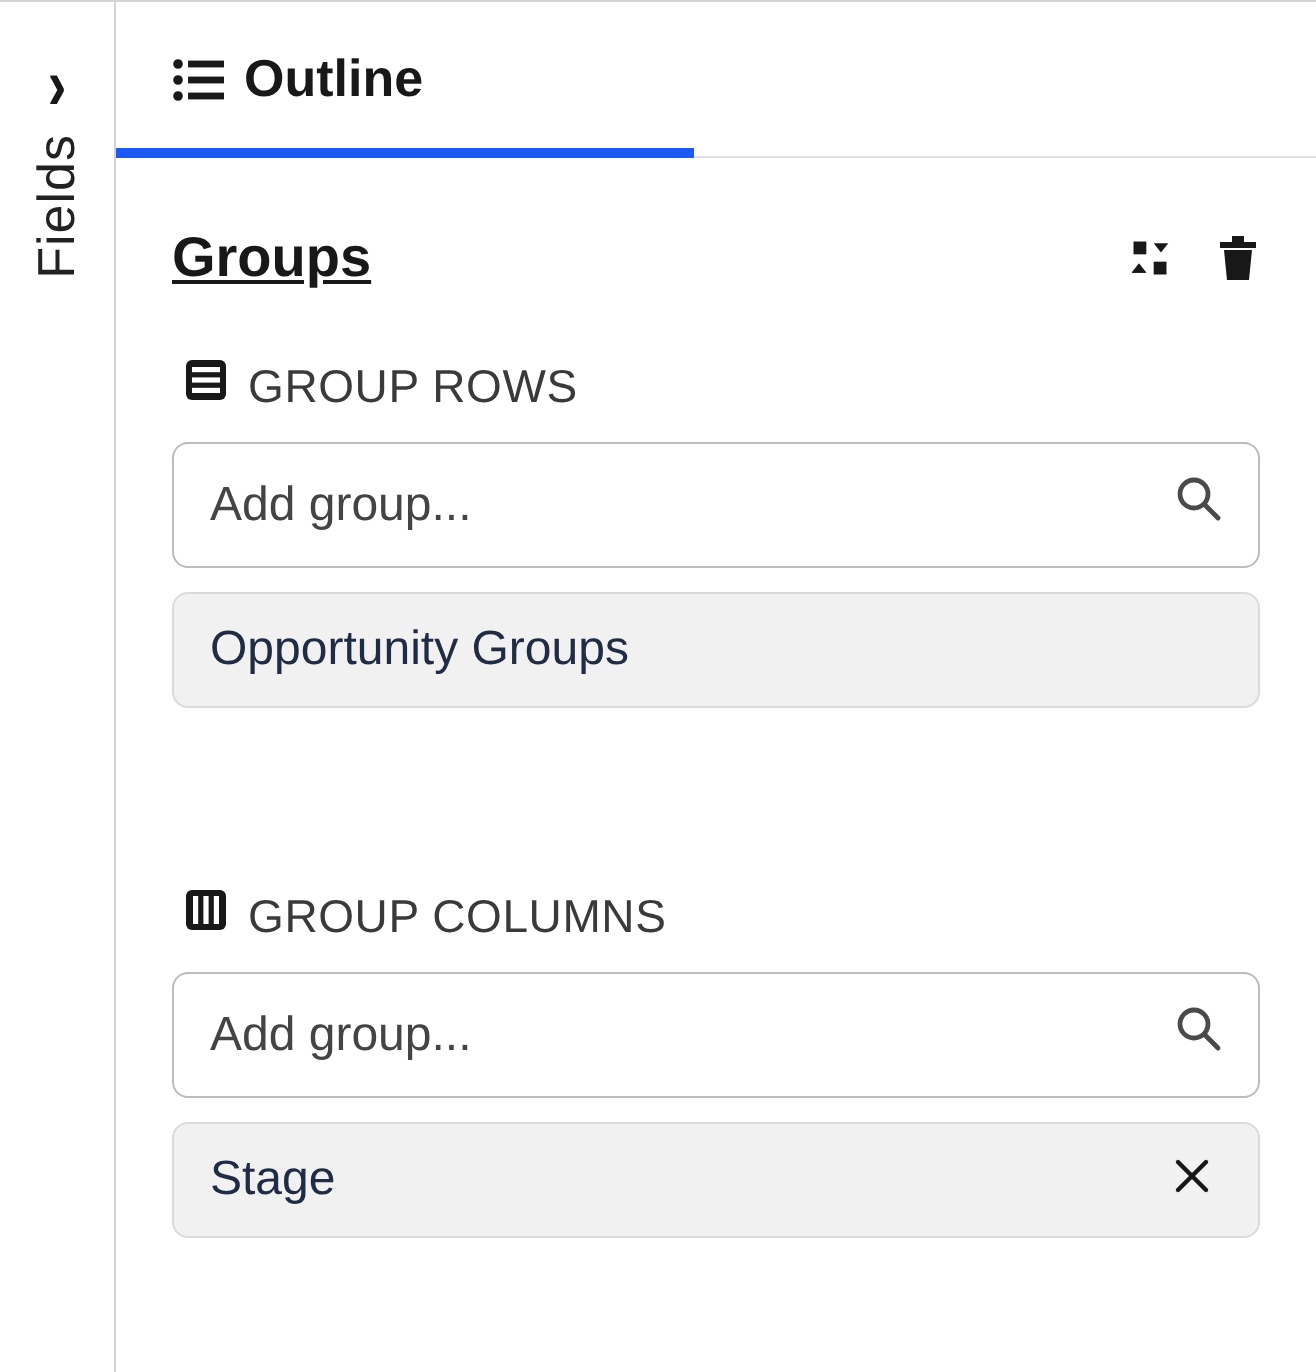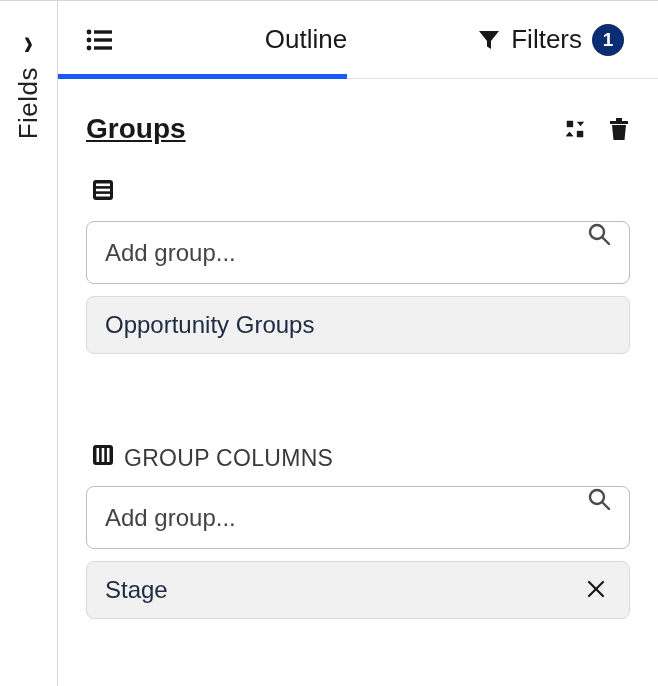--- a/index.html
+++ b/index.html
@@ -54,25 +54,24 @@
       padding: 0 28px;
       height: 78px;
       align-items: center;
     }
     .tab {
       display: flex;
       align-items: center;
       gap: 10px;
       height: 100%;
       font-size: 26px;
-      font-weight: 400;
+      font-weight: 700;
       color: #181818;
       cursor: pointer;
       position: relative;
-      justify-content: space-between;
     }
     .tab-outline {
       width: 48%;
     }
     .tab-filters {
       flex: 1;
       justify-content: flex-end;
       font-weight: 400;
       padding-right: 6px;
     }
@@ -132,20 +131,21 @@
       gap: 10px;
       font-size: 23px;
       font-weight: 400;
       color: #3a3a3a;
       text-transform: uppercase;
       margin: 0 0 14px 6px;
       letter-spacing: 0.3px;
     }
     .search-box {
       display: flex;
+      align-items: center;
       border: 1px solid #bdbdbd;
       border-radius: 8px;
       padding: 0 18px;
       height: 63px;
       margin-bottom: 12px;
     }
     .search-input {
       flex: 1;
       border: none;
       outline: none;
@@ -205,29 +205,20 @@
           <svg width="26" height="24" viewBox="0 0 26 24">
             <circle cx="3" cy="4" r="2.4" fill="#181818"></circle>
             <rect x="8" y="2.3" width="18" height="3.4" fill="#181818"></rect>
             <circle cx="3" cy="12" r="2.4" fill="#181818"></circle>
             <rect x="8" y="10.3" width="18" height="3.4" fill="#181818"></rect>
             <circle cx="3" cy="20" r="2.4" fill="#181818"></circle>
             <rect x="8" y="18.3" width="18" height="3.4" fill="#181818"></rect>
           </svg>
         </span>
         <span>Outline</span>
-      </div>
-      <div class="tab tab-filters">
-        <span class="funnel-icon">
-          <svg width="24" height="24" viewBox="0 0 24 24">
-            <path d="M2 3 H22 L14 13 V21 L10 18.5 V13 Z" fill="#181818"></path>
-          </svg>
-        </span>
-        <span>Filters</span>
-        <span class="badge">1</span>
       </div>
     </div>
 
     <div class="content">
 
       <div class="section-header">
         <div class="section-title">Groups</div>
         <div class="section-actions">
           <span class="action-btn">
             <svg width="22" height="22" viewBox="0 0 24 24">
@@ -250,20 +241,21 @@
 
       <div class="subsection-label">
         <span>
           <svg width="22" height="22" viewBox="0 0 22 22">
             <rect x="1" y="1" width="20" height="20" rx="3" fill="#181818"></rect>
             <rect x="4" y="4.5" width="14" height="2.6" fill="#fff"></rect>
             <rect x="4" y="9.7" width="14" height="2.6" fill="#fff"></rect>
             <rect x="4" y="14.9" width="14" height="2.6" fill="#fff"></rect>
           </svg>
         </span>
+        <span>GROUP ROWS</span>
       </div>
       <div class="search-box">
         <input class="search-input" type="text" placeholder="Add group..." style="">
         <span class="search-icon">
           <svg width="24" height="24" viewBox="0 0 24 24" fill="none">
             <circle cx="10" cy="10" r="7" stroke="#4a4a4a" stroke-width="2.4"></circle>
             <line x1="15.5" y1="15.5" x2="22" y2="22" stroke="#4a4a4a" stroke-width="2.4" stroke-linecap="round"></line>
           </svg>
         </span>
       </div>

